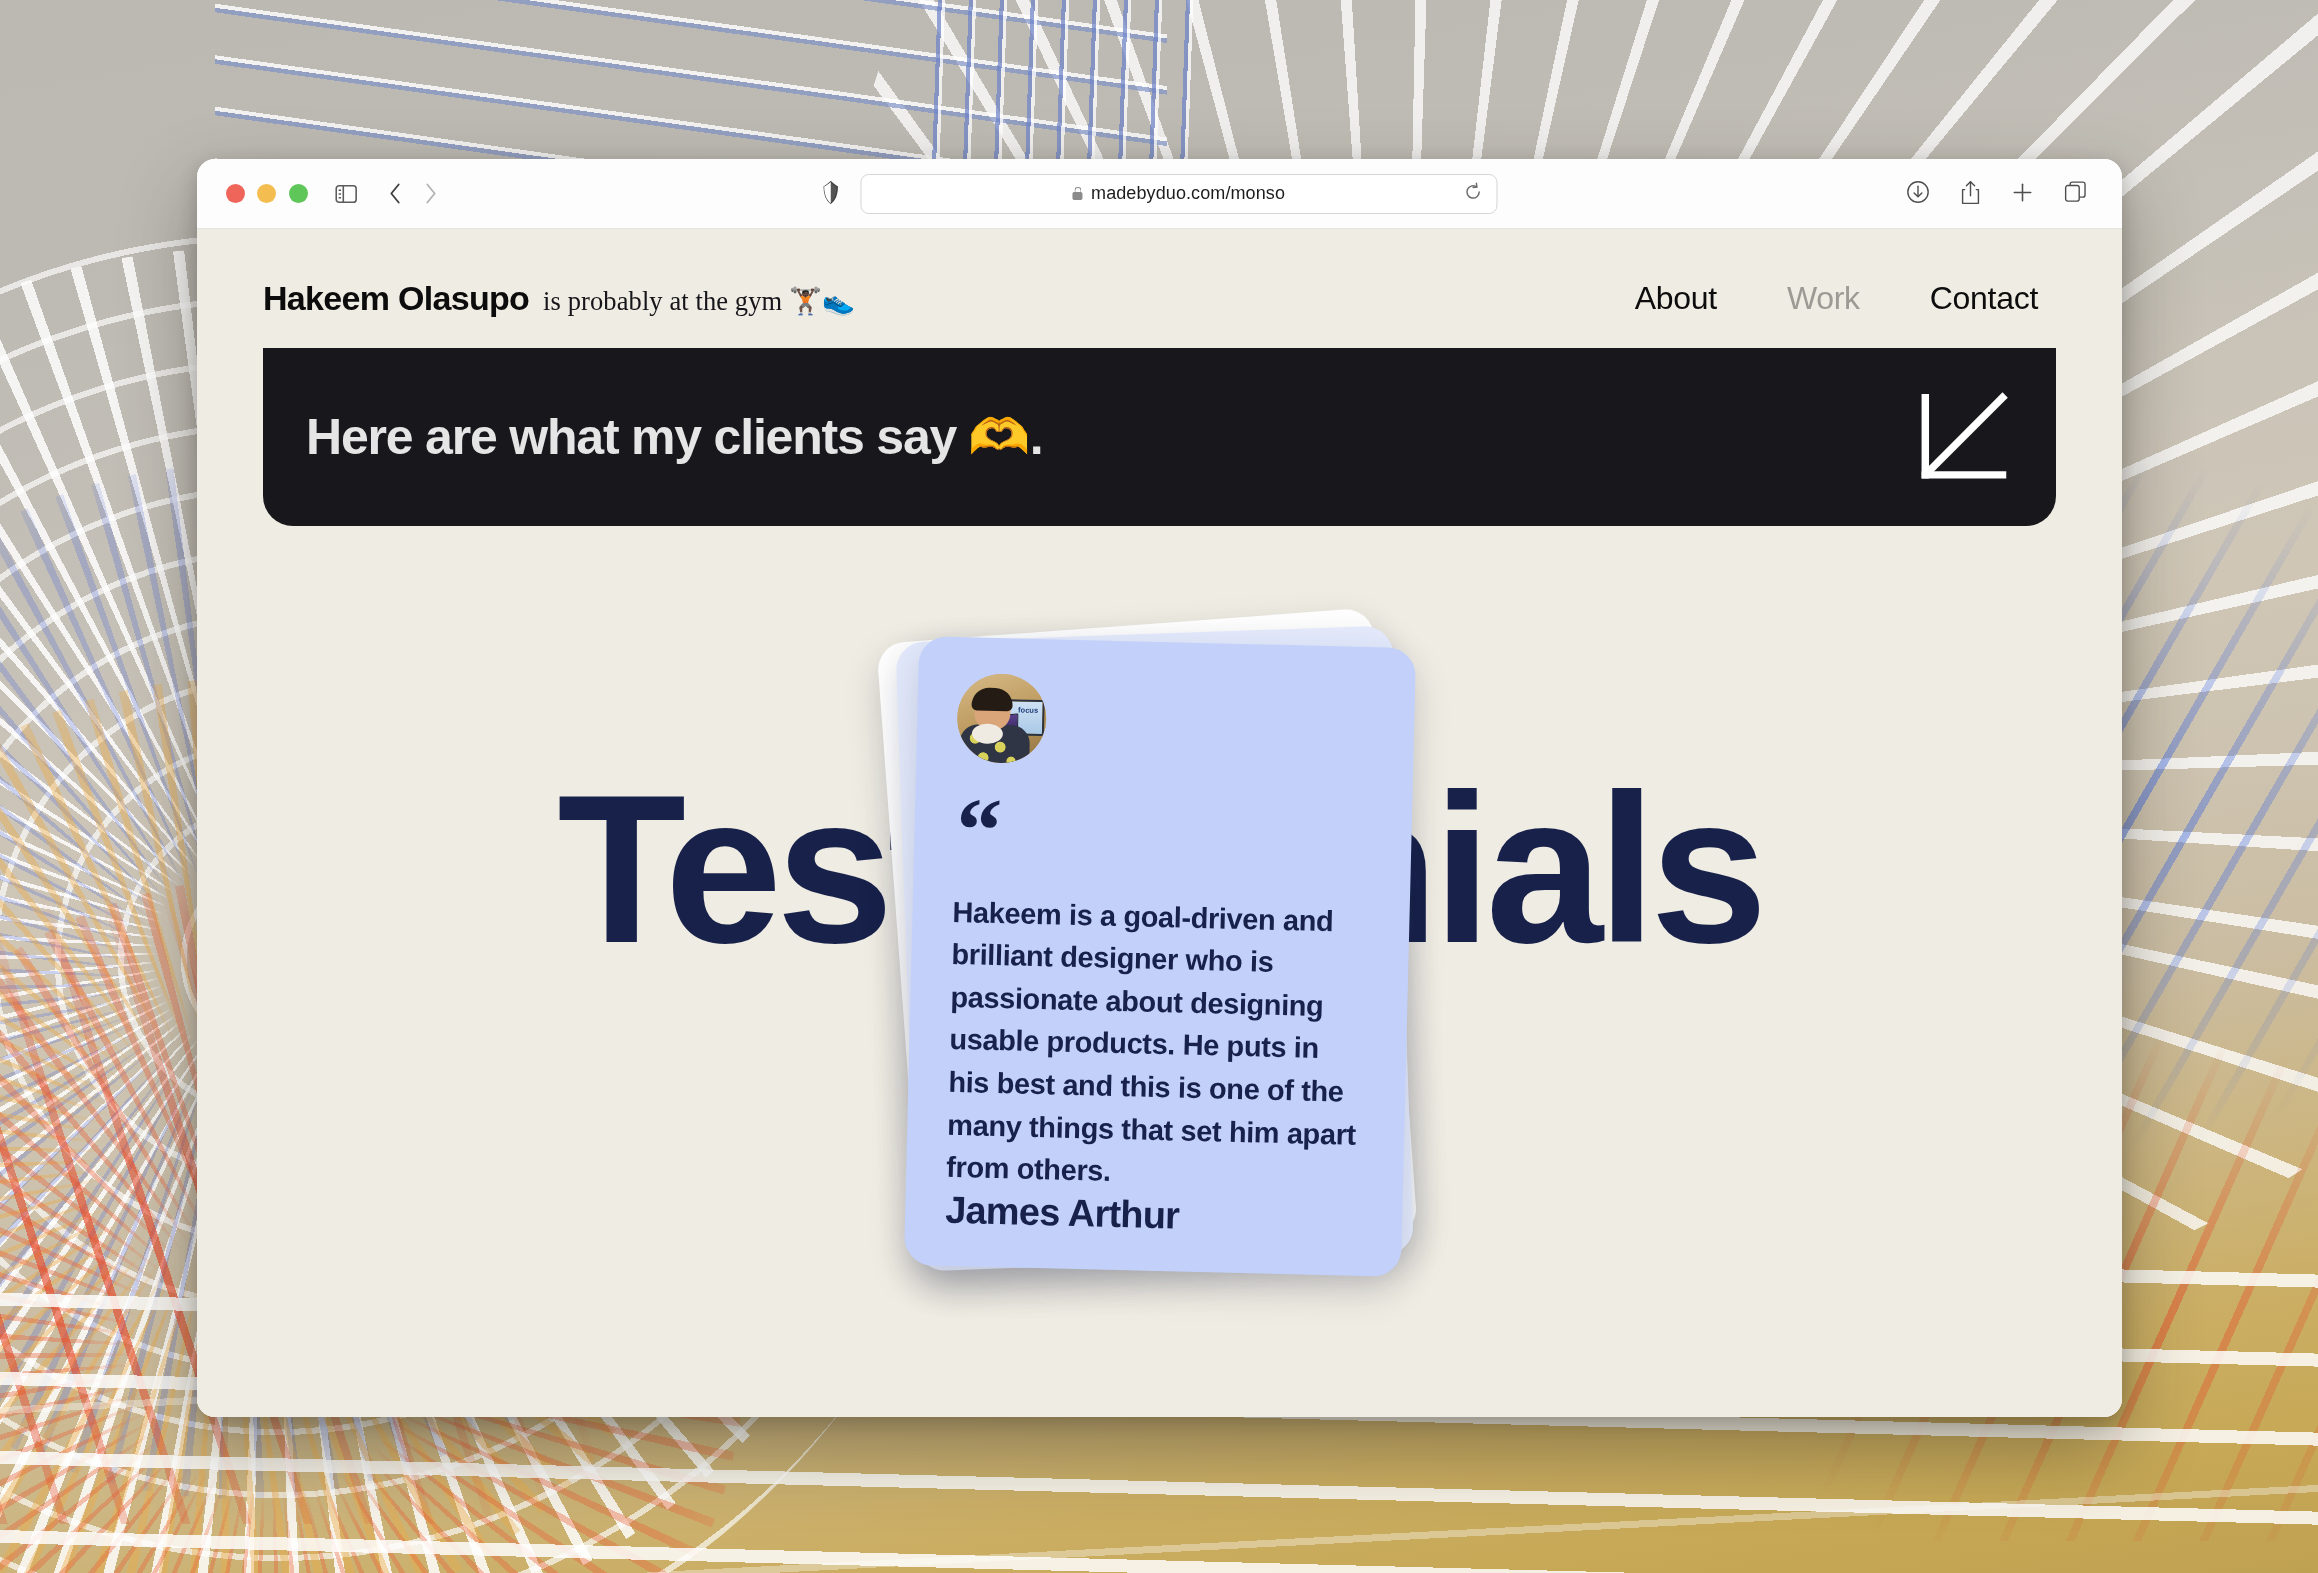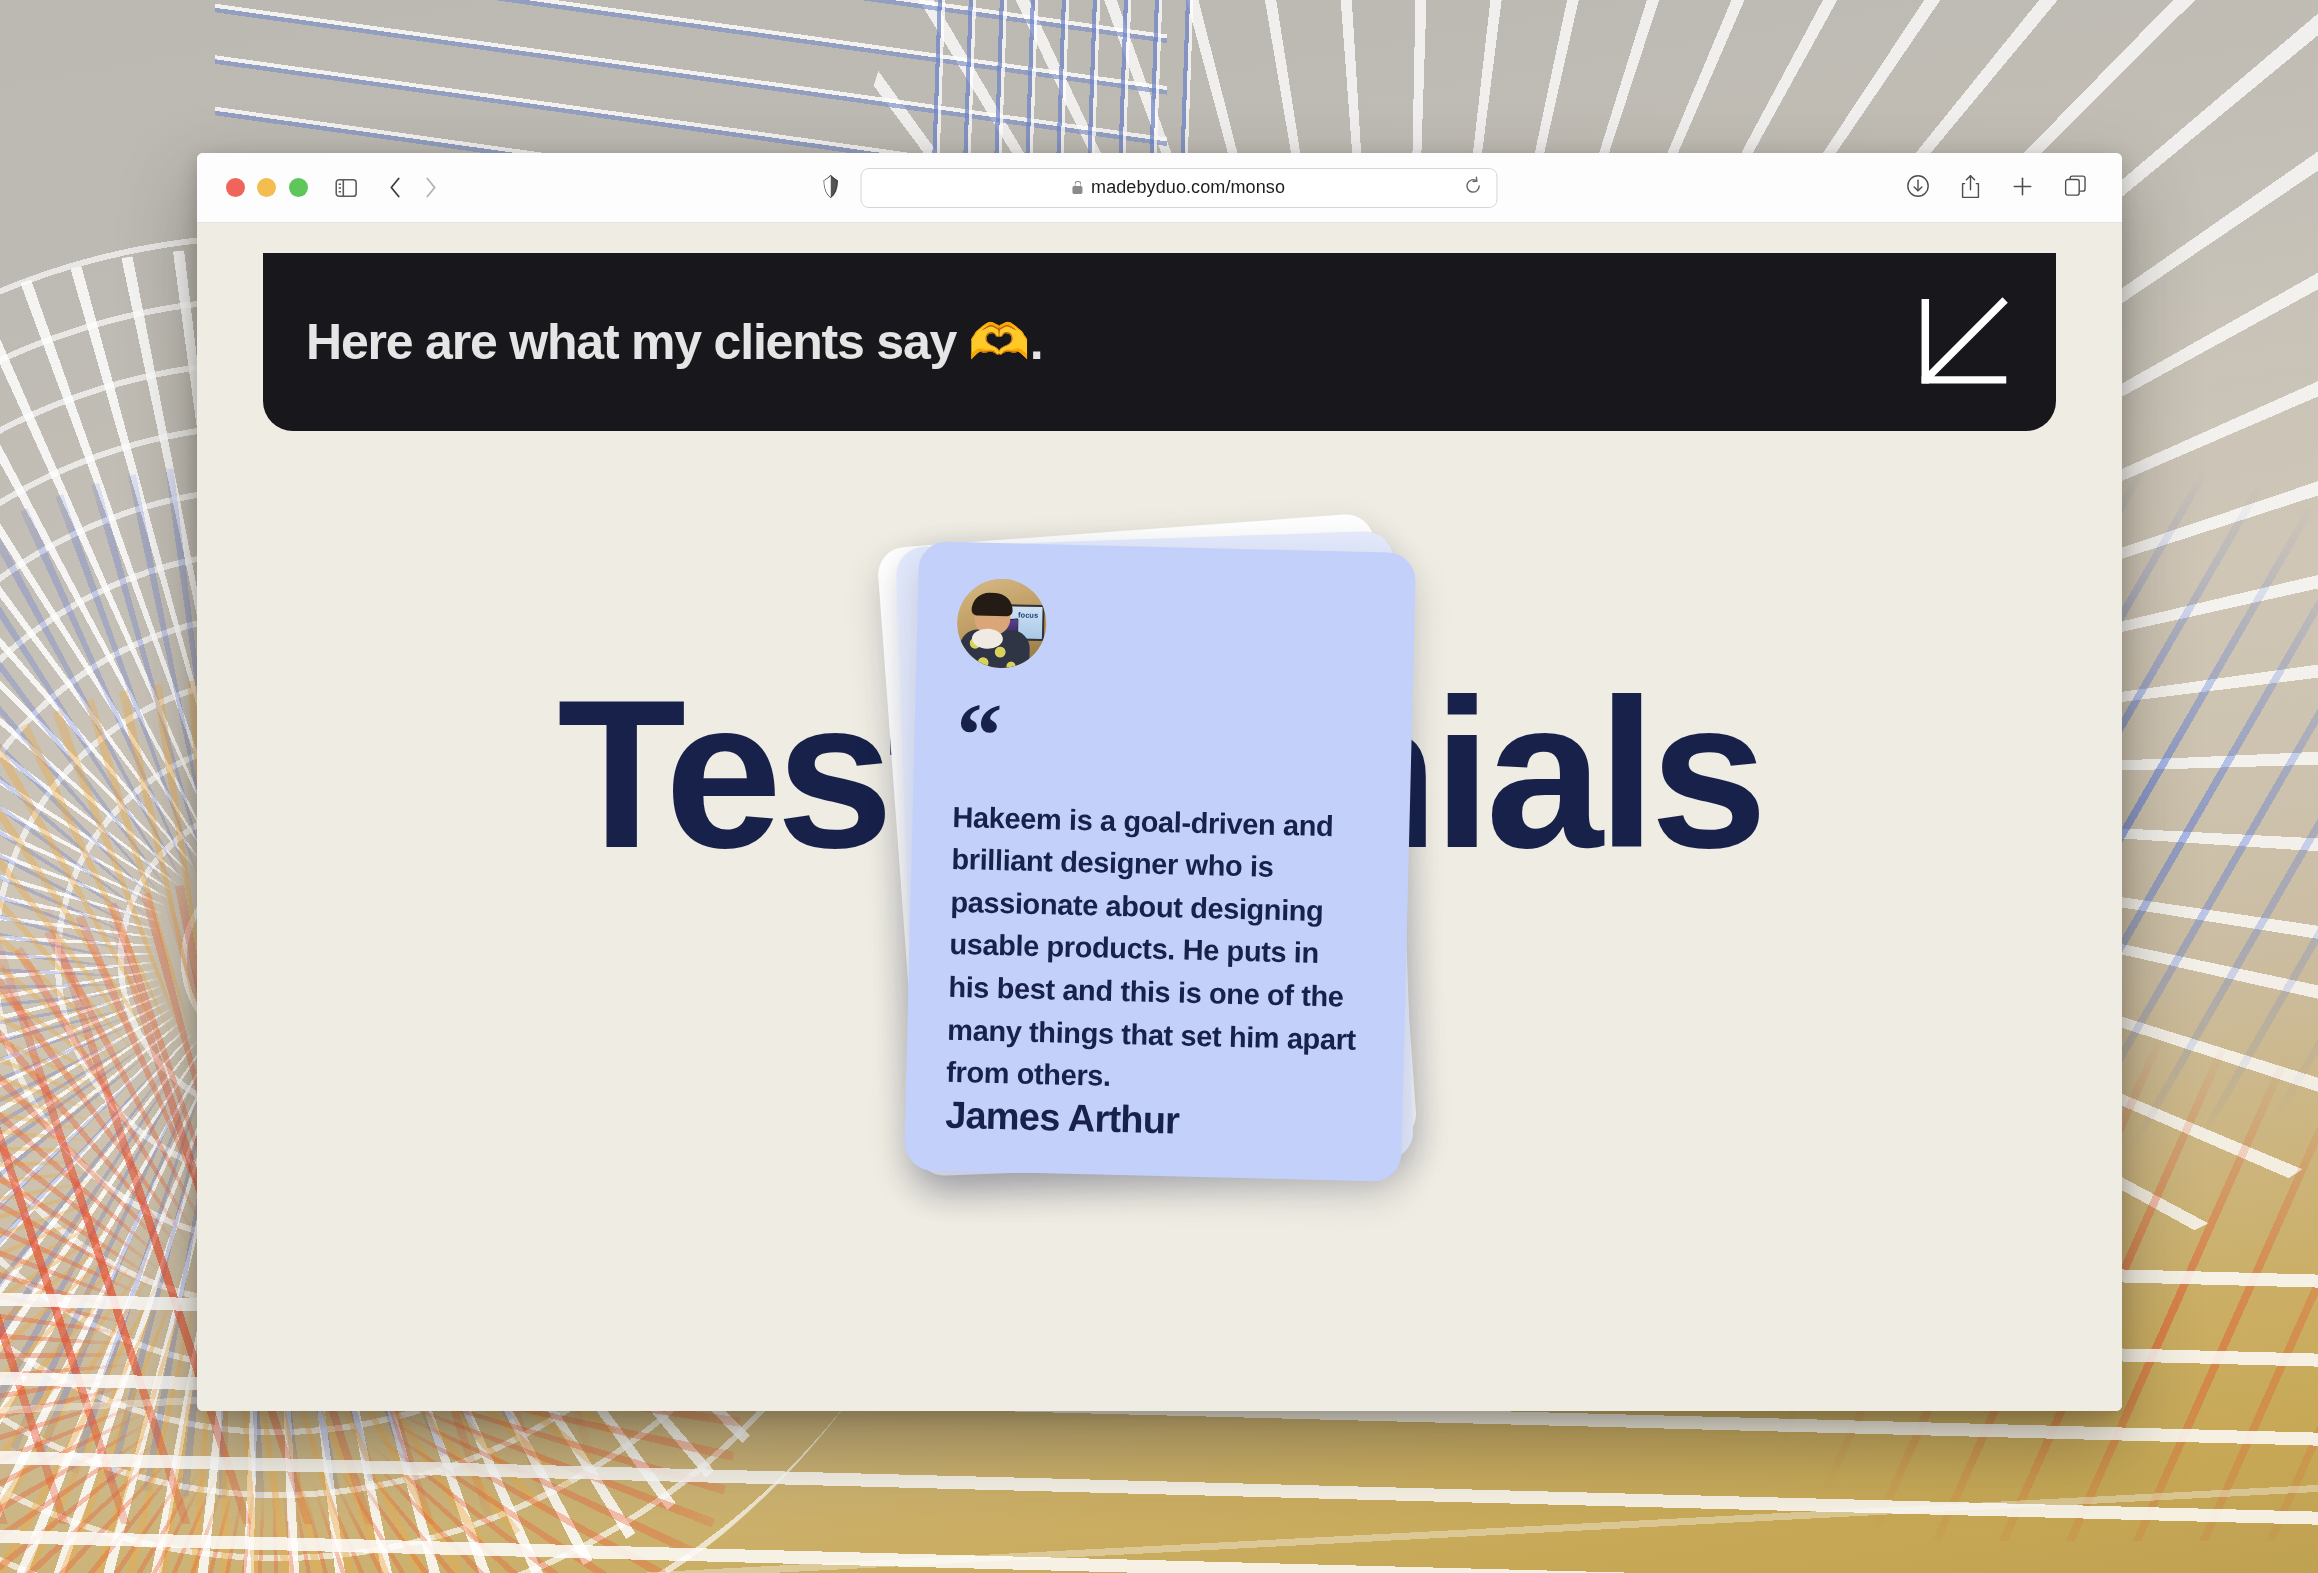--- a/index.html
+++ b/index.html
@@ -154,23 +154,23 @@
     background:repeating-linear-gradient(-60deg,
       rgba(0,0,0,0) 0px 21.5px,
       rgba(70,110,225,.5) 21.5px 29px,
       rgba(0,0,0,0) 29px 55px);
     -webkit-mask-image:radial-gradient(ellipse at 55% 50%, #000 6%, transparent 72%);
             mask-image:radial-gradient(ellipse at 55% 50%, #000 6%, transparent 72%);
   }
 
   
   .browser{
-    position:absolute; left:197px; top:153px;
+    position:absolute; left:197px; top:159px;
     width:1925px; height:1258px;
-    border-radius:6px; overflow:hidden;
+    border-radius:18px; overflow:hidden;
     box-shadow:0 33px 75px rgba(40,36,30,.38), 0 5px 18px rgba(40,36,30,.22);
     background:#fff;
   }
   .chrome{
     height:70px; background:#fdfdfd;
     display:flex; align-items:center; position:relative;
     border-bottom:0.8px solid #e6e4e0;
   }
   .lights{ display:flex; gap:12.4px; margin-left:29px; }
   .light{ width:19px; height:19px; border-radius:50%; }
@@ -425,20 +425,31 @@
           <svg width="23" height="23" viewBox="0 0 28 28" fill="none" stroke="#4e4e4e" stroke-width="1.7">
             <rect x="2" y="5.5" width="16.5" height="19" rx="2.6"></rect>
             <path d="M7.5 5.5 V4 a2.6 2.6 0 0 1 2.6 -2.6 H23 a2.6 2.6 0 0 1 2.6 2.6 V17 a2.6 2.6 0 0 1 -2.6 2.6 H18.5"></path>
           </svg>
         </span>
       </div>
     </div>
 
     <div class="page">
 
+      <div class="site-header">
+        <div class="brand">
+          <span class="brand-name">Hakeem Olasupo</span>
+          <span class="brand-tag">is probably at the gym 🏋🏿👟</span>
+        </div>
+        <nav class="nav">
+          <a href="#">About</a>
+          <a href="#" class="muted">Work</a>
+          <a href="#">Contact</a>
+        </nav>
+      </div>
 
       <div class="banner">
         <div class="banner-text">Here are what my clients say 🫶.</div>
         <div class="banner-arrow">
           <svg width="93" height="93" viewBox="0 0 112 112" fill="none" stroke="#ffffff" stroke-width="9" stroke-linecap="square">
             <line x1="10" y1="8" x2="10" y2="101"></line>
             <line x1="10" y1="101" x2="103" y2="101"></line>
             <line x1="103" y1="8" x2="12" y2="99"></line>
           </svg>
         </div>

